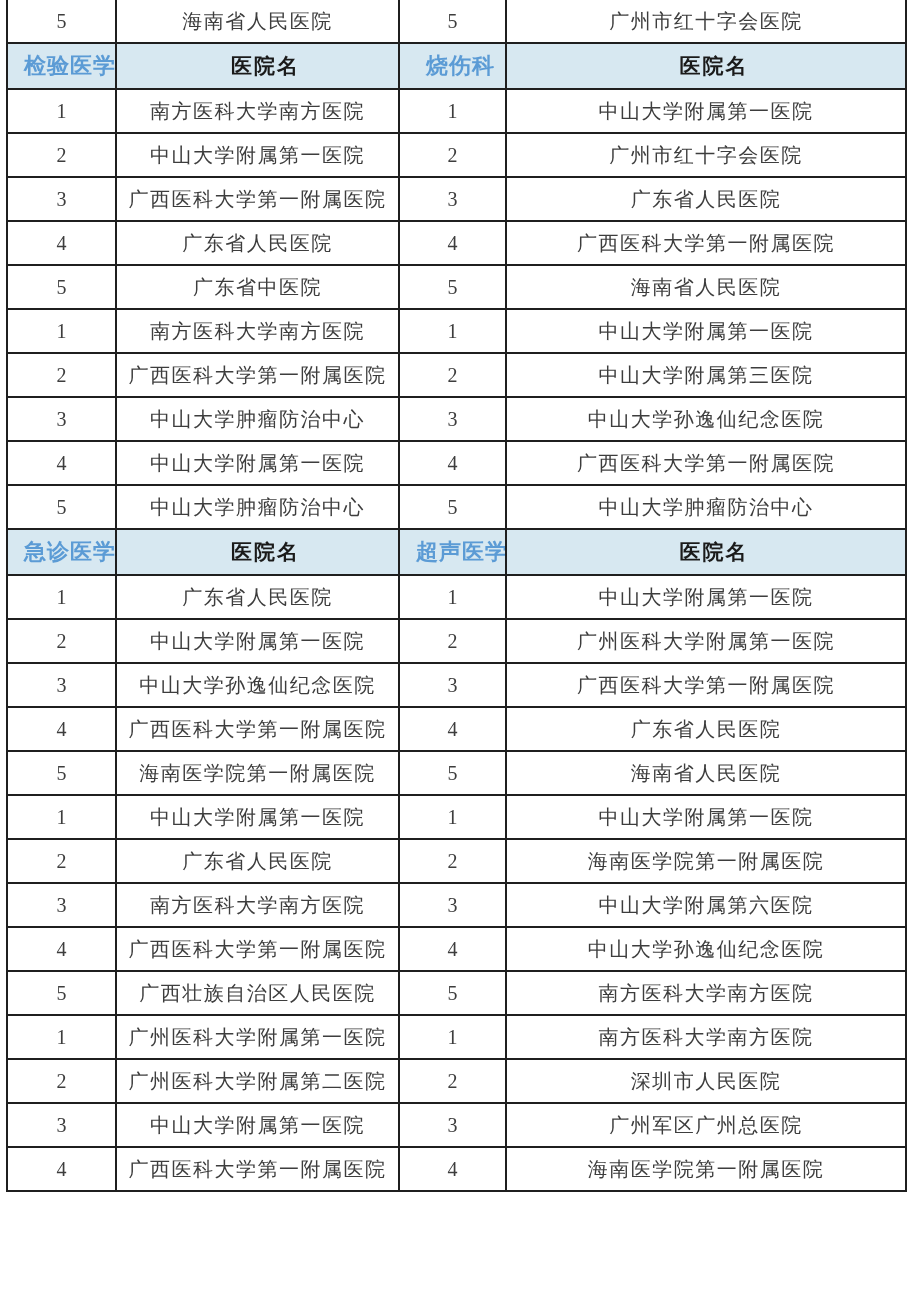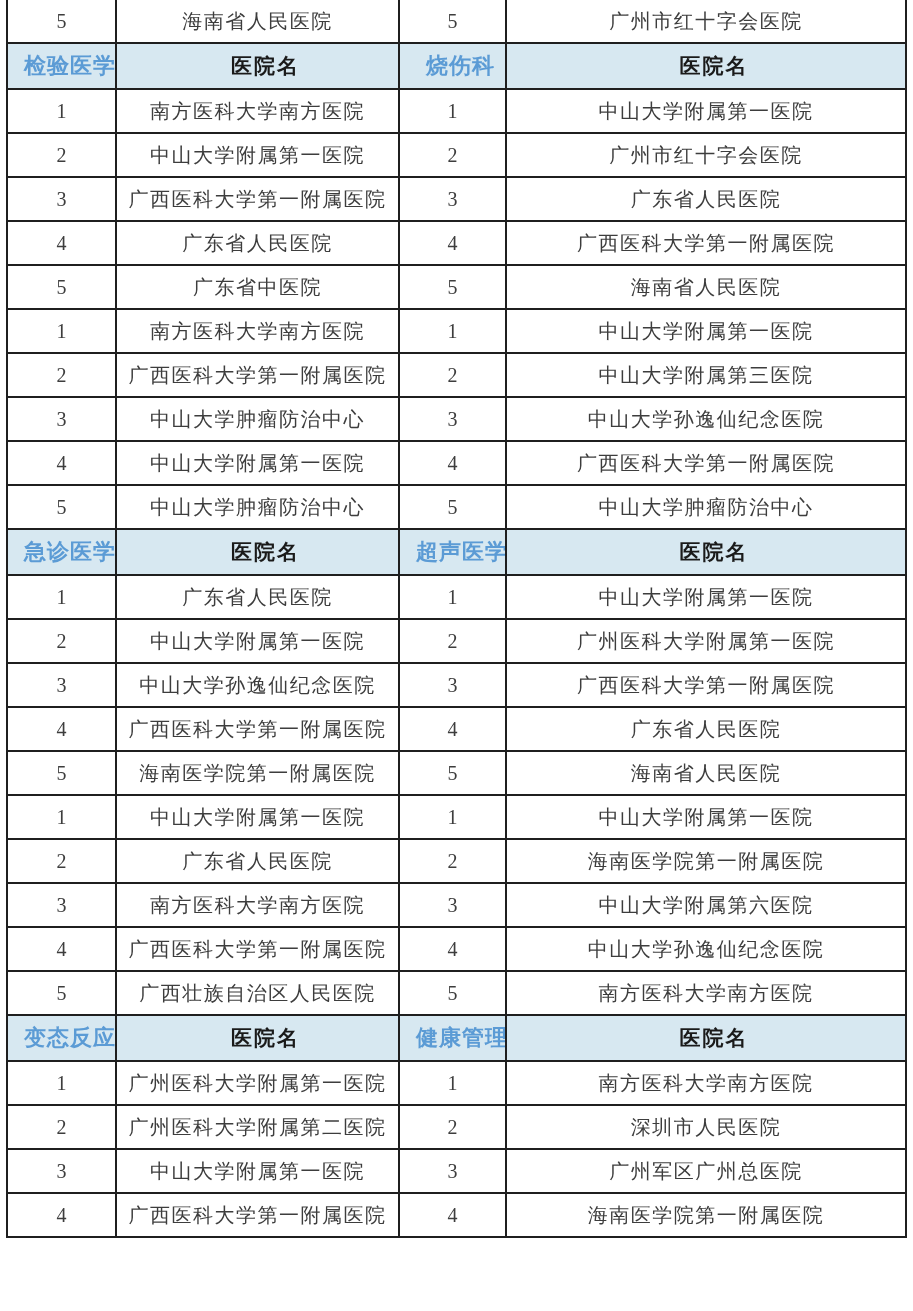--- a/index.html
+++ b/index.html
@@ -212,26 +212,20 @@
         <td class="hospital-cell">广西医科大学第一附属医院</td>
         <td class="rank-cell">4</td>
         <td class="hospital-cell">中山大学孙逸仙纪念医院</td>
       </tr>
       <tr class="data-row">
         <td class="rank-cell">5</td>
         <td class="hospital-cell">广西壮族自治区人民医院</td>
         <td class="rank-cell">5</td>
         <td class="hospital-cell">南方医科大学南方医院</td>
       </tr>
-      <tr class="section-header-row">
-        <td class="specialty-cell">变态反应</td>
-        <td class="colname-cell">医院名</td>
-        <td class="specialty-cell">健康管理</td>
-        <td class="colname-cell">医院名</td>
-      </tr>
       <tr class="data-row">
         <td class="rank-cell">1</td>
         <td class="hospital-cell">广州医科大学附属第一医院</td>
         <td class="rank-cell">1</td>
         <td class="hospital-cell">南方医科大学南方医院</td>
       </tr>
       <tr class="data-row">
         <td class="rank-cell">2</td>
         <td class="hospital-cell">广州医科大学附属第二医院</td>
         <td class="rank-cell">2</td>

